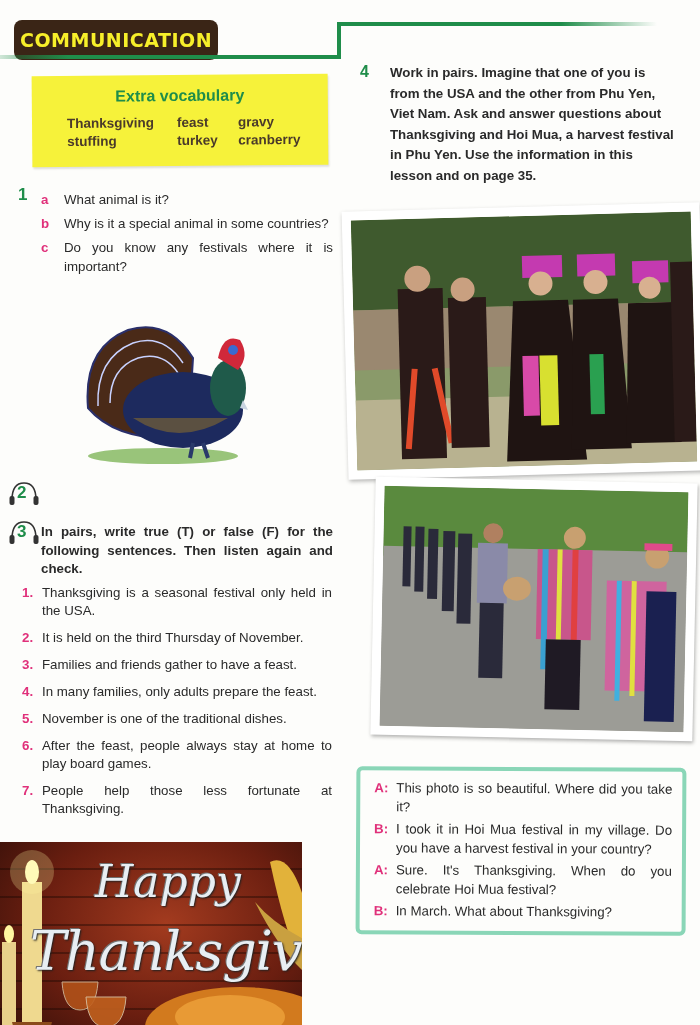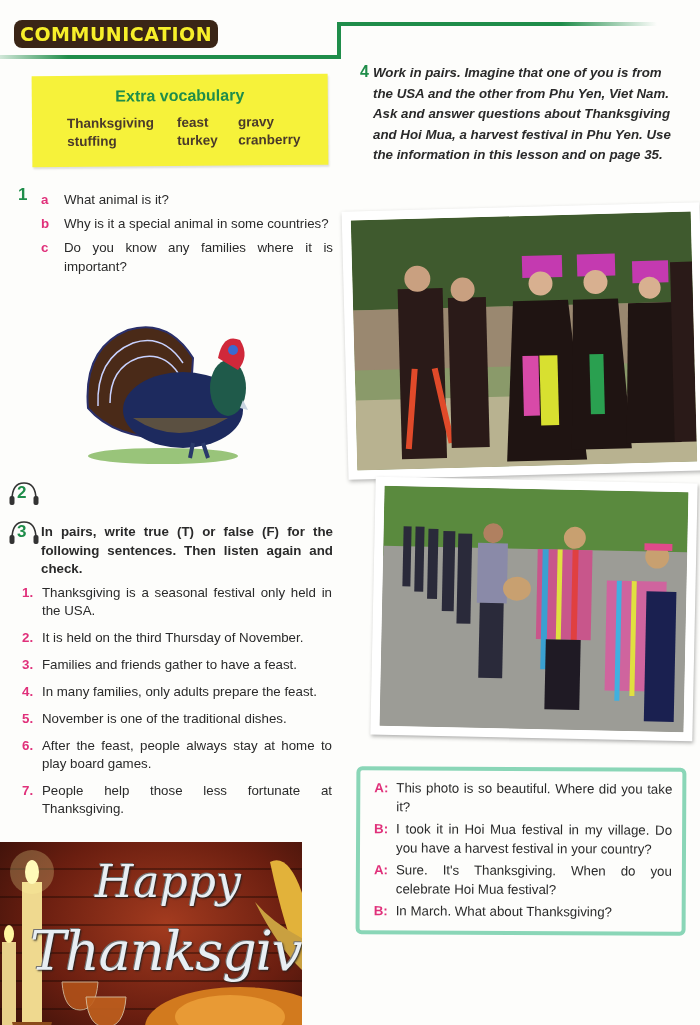--- a/index.html
+++ b/index.html
@@ -1,21 +1,21 @@
 <!DOCTYPE html>
 <html><head>
 <meta charset="utf-8">
 <style>
   * { box-sizing: border-box; margin: 0; padding: 0; }
   html, body { width: 700px; height: 1025px; background: #fdfdfb; overflow: hidden; }
   body { position: relative; font-family: "Liberation Sans", "DejaVu Sans", sans-serif; color: #2a2a2a; }
 
   
   .section-title {
-    position: absolute; left: 14px; top: 20px; height: 28px; padding: 0 6px;
+    position: absolute; left: 14px; top: 20px; height: 40px; padding: 0 6px;
     background: #3a2516; border-radius: 8px;
     display: flex; align-items: center;
   }
   .section-title span {
     font-family: "DejaVu Sans", sans-serif; font-weight: bold; font-size: 19px;
     color: #f7ef2a; letter-spacing: 0.5px;
     text-shadow: 0 0 1px #3a2516;
   }
   .rule-left { position: absolute; left: 0; top: 55px; width: 340px; height: 4px;
     background: linear-gradient(to right, rgba(31,141,74,0.2), #1f8d4a 20%, #1f8d4a); }
@@ -30,21 +30,21 @@
     box-shadow: 1px 2px 2px rgba(0,0,0,0.12);
   }
   .vocab .title { position: absolute; left: 0; width: 100%; top: 12px; text-align: center;
     font-weight: bold; font-size: 16px; color: #1f8d4a; }
   .vocab .grid { position: absolute; left: 35px; top: 40px; display: grid;
     grid-template-columns: 110px 61px 80px; row-gap: 3px; font-weight: bold; font-size: 13.5px; color: #4a3a2a; }
 
   
   .ex4 { position: absolute; left: 360px; top: 63px; width: 315px; }
   .ex4 .num { position: absolute; left: 0; top: 0; font-weight: bold; font-size: 16px; color: #1f8d4a; }
-  .ex4 .text { margin-left: 13px; font-weight: bold; font-size: 13.3px; line-height: 20.6px; color: #2a2a2a; font-style: italic; }
+  .ex4 .text { margin-left: 30px; font-weight: bold; font-size: 13.3px; line-height: 20.6px; color: #2a2a2a; }
 
   
   .ex1 { position: absolute; left: 18px; top: 185px; width: 315px; }
   .ex1 .num { position: absolute; left: 0; top: 0; font-weight: bold; font-size: 17px; color: #1f8d4a; }
   .ex1 .text { margin-left: 23px; font-weight: bold; font-size: 13.3px; line-height: 19px; }
   .sub { position: relative; margin-left: 23px; margin-top: 5px; font-size: 13.3px; line-height: 19px; }
   .sub .letter { position: absolute; left: 0; top: 0; font-weight: bold; color: #e0307a; }
   .sub .t { display: block; margin-left: 23px; text-align: justify; }
 
   
@@ -121,21 +121,21 @@
   <div class="sub">
     <span class="letter">a</span>
     <span class="t">What animal is it?</span>
   </div>
   <div class="sub">
     <span class="letter">b</span>
     <span class="t">Why is it a special animal in some countries?</span>
   </div>
   <div class="sub">
     <span class="letter">c</span>
-    <span class="t">Do you know any families where it is important?</span>
+    <span class="t">Do you know any festivals where it is important?</span>
   </div>
 </div>
 
 <div class="turkey">
   <svg viewBox="0 0 180 150" width="180" height="150">
     <ellipse cx="85" cy="138" rx="75" ry="8" fill="#7fb55a" opacity="0.8"></ellipse>
     <g fill="#4a2a18" stroke="#2a2f6a" stroke-width="2">
       <path d="M10 90 Q5 30 50 12 Q90 0 115 40 L110 120 Q40 125 10 90Z"></path>
     </g>
     <path d="M20 88 Q18 40 55 25 Q85 15 105 45" fill="none" stroke="#c9d2ff" stroke-width="1.5"></path>

